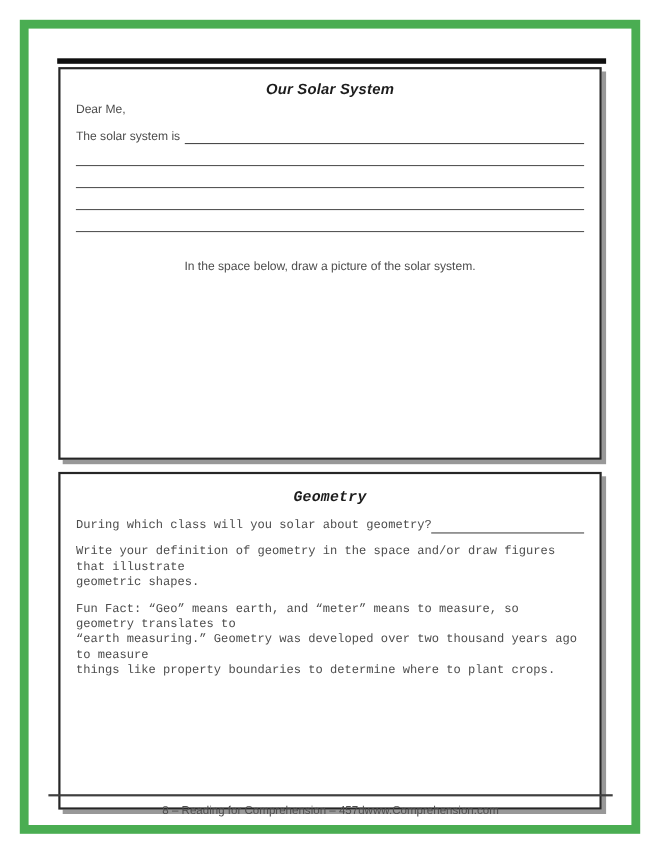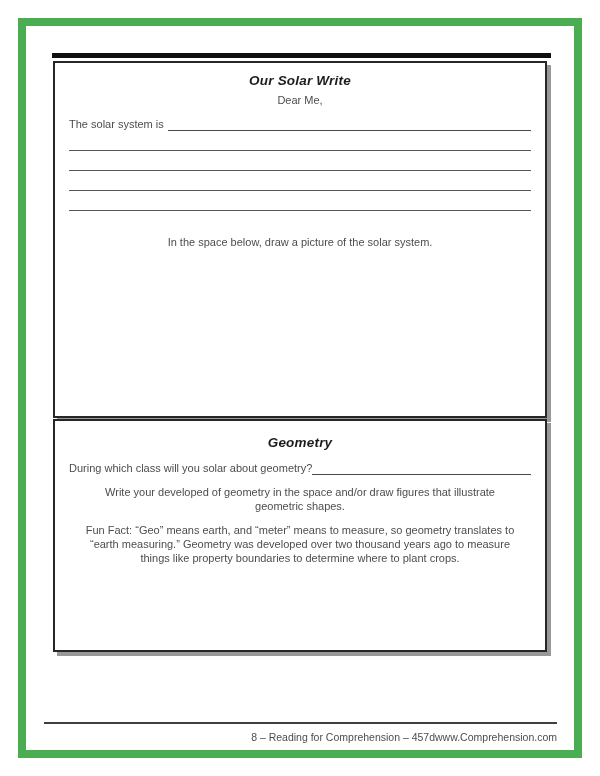--- a/index.html
+++ b/index.html
@@ -31,37 +31,36 @@
   .box {
     position: absolute;
     left: 53px;
     width: 494px;
     background: #ffffff;
     border: 2px solid #262626;
     box-shadow: 4px 4px 0 0 #989898;
     padding: 0 14px;
   }
   .box1 { top: 61px; height: 357px; }
-  .box2 { top: 419px; height: 233px; }
+  .box2 { top: 429px; height: 307px; font-family: Liberation Mono, monospace; }
   h2.section-title {
     font-size: 13.5px;
     font-weight: bold;
     font-style: italic;
     color: #1c1c1c;
     text-align: center;
     line-height: 16px;
     letter-spacing: 0.2px;
   }
   .box1 h2.section-title { margin-top: 10px; }
   .box2 h2.section-title { margin-top: 14px; }
   .body-text {
     font-size: 11px;
     line-height: 14px;
     color: #4d4d4d;
-    text-align: center;
   }
   .salutation { margin-top: 4px; }
   .write-row {
     display: flex;
     align-items: flex-end;
     margin-top: 10px;
     font-size: 11px;
     line-height: 14px;
   }
   .write-row .label { white-space: nowrap; }
@@ -89,36 +88,36 @@
     position: absolute;
     left: 44px; top: 722px;
     width: 513px; height: 2px;
     background: #3f3f3f;
   }
   .footer-row {
     position: absolute;
     left: 44px; top: 731px;
     width: 513px;
     display: flex;
-    justify-content: flex-end;
+    justify-content: center;
     font-size: 10.5px;
     line-height: 13px;
     color: #4d4d4d;
   }
 </style>
 </head>
 <body>
 
 <div class="page">
 
   <div class="green-frame"></div>
   <div class="top-bar"></div>
 
   <section class="box box1">
-    <h2 class="section-title">Our Solar Write</h2>
+    <h2 class="section-title">Our Solar System</h2>
     <p class="body-text salutation">Dear Me,</p>
     <div class="write-row">
       <span class="label">The solar system is</span>
       <span class="fill-line"></span>
     </div>
     <div class="ruled-lines" id="solar-ruled-lines">
         <div class="ruled-line"></div>
         <div class="ruled-line"></div>
         <div class="ruled-line"></div>
         <div class="ruled-line"></div>
@@ -126,21 +125,21 @@
     <p class="body-text caption">In the space below, draw a picture of the solar system.</p>
     <div class="draw-space"></div>
   </section>
 
   <section class="box box2">
     <h2 class="section-title">Geometry</h2>
     <div class="write-row">
       <span class="label">During which class will you solar about geometry?</span>
       <span class="fill-line"></span>
     </div>
-    <p class="body-text para">Write your developed of geometry in the space and/or draw figures that illustrate
+    <p class="body-text para">Write your definition of geometry in the space and/or draw figures that illustrate
 geometric shapes.</p>
     <p class="body-text para">Fun Fact: “Geo” means earth, and “meter” means to measure, so geometry translates to
 “earth measuring.” Geometry was developed over two thousand years ago to measure
 things like property boundaries to determine where to plant crops.</p>
   </section>
 
   <div class="footer-rule"></div>
   <div class="footer-row">
     <span>8 – Reading for Comprehension – 457d</span>
     <span>www.Comprehension.com</span>

